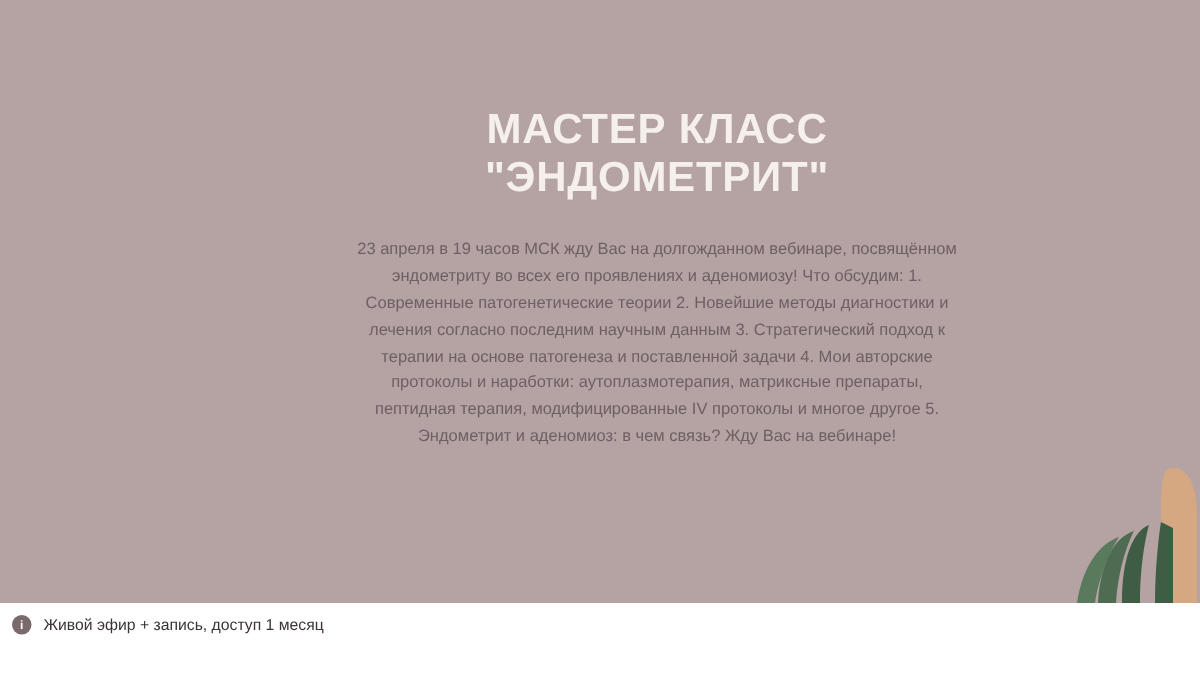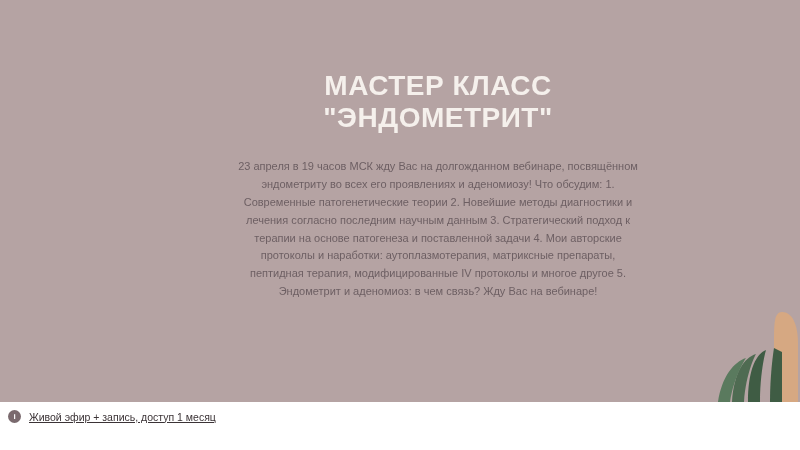--- a/index.html
+++ b/index.html
@@ -80,21 +80,20 @@
     background: #7a6a6e;
     color: #ffffff;
     font-size: 8px;
     line-height: 13px;
     text-align: center;
     font-weight: bold;
   }
   .caption-text {
     font-size: 10.5px;
     color: #3b3336;
-    text-decoration: underline;
   }
 </style>
 </head>
 <body>
 
 <div class="page">
 
   <div class="slide">
 
     <div class="content">

